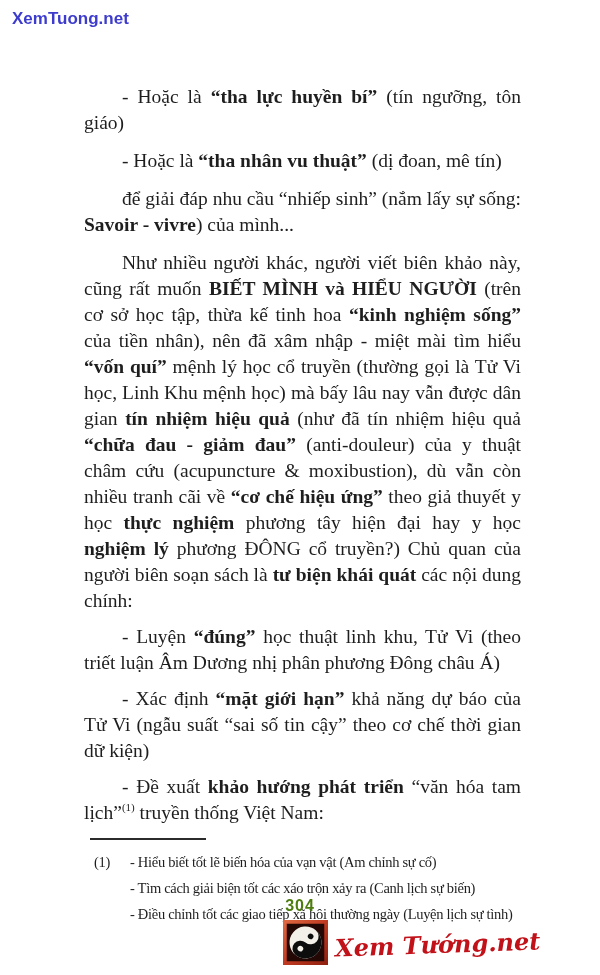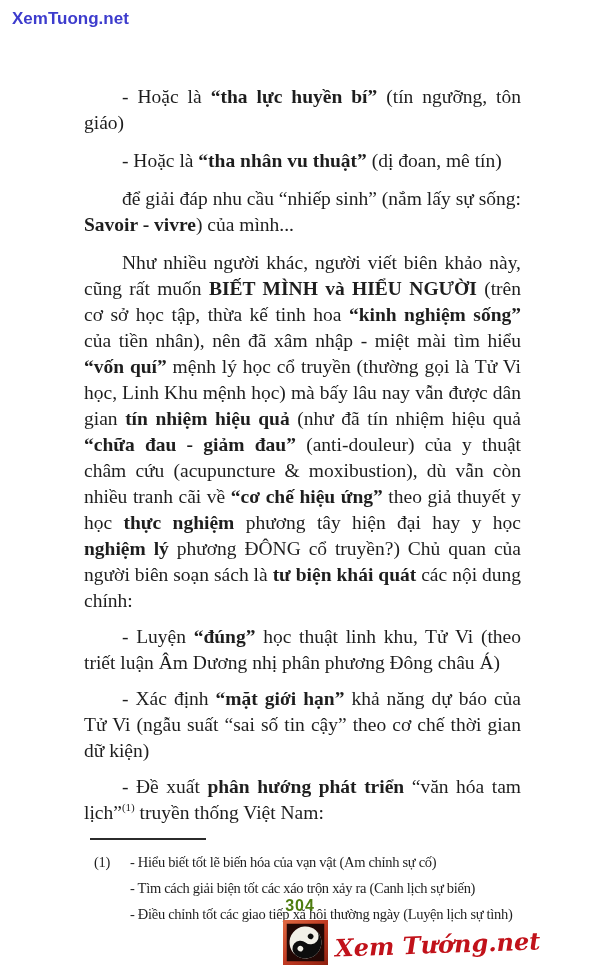--- a/index.html
+++ b/index.html
@@ -106,21 +106,21 @@
 
   <a class="watermark" href="#">XemTuong.net</a>
 
   <div class="textblock">
     <p class="lead"><span>- Hoặc là </span><span class="b">“tha lực huyền bí”</span><span> (tín ngưỡng, tôn giáo)</span></p>
     <p class="lead"><span>- Hoặc là </span><span class="b">“tha nhân vu thuật”</span><span> (dị đoan, mê tín)</span></p>
     <p class="lead"><span>để giải đáp nhu cầu “nhiếp sinh” (nắm lấy sự sống: </span><span class="b">Savoir - vivre</span><span>) của mình...</span></p>
     <p><span>Như nhiều người khác, người viết biên khảo này, cũng rất muốn </span><span class="b">BIẾT MÌNH và HIỂU NGƯỜI</span><span> (trên cơ sở học tập, thừa kế tinh hoa </span><span class="b">“kinh nghiệm sống”</span><span> của tiền nhân), nên đã xâm nhập - miệt mài tìm hiểu </span><span class="b">“vốn quí”</span><span> mệnh lý học cổ truyền (thường gọi là Tử Vi học, Linh Khu mệnh học) mà bấy lâu nay vẫn được dân gian </span><span class="b">tín nhiệm hiệu quả</span><span> (như đã tín nhiệm hiệu quả </span><span class="b">“chữa đau - giảm đau”</span><span> (anti-douleur) của y thuật châm cứu (acupuncture &amp; moxibustion), dù vẫn còn nhiều tranh cãi về </span><span class="b">“cơ chế hiệu ứng”</span><span> theo giả thuyết y học </span><span class="b">thực nghiệm</span><span> phương tây hiện đại hay y học </span><span class="b">nghiệm lý</span><span> phương ĐÔNG cổ truyền?) Chủ quan của người biên soạn sách là </span><span class="b">tư biện khái quát</span><span> các nội dung chính:</span></p>
     <p><span>- Luyện </span><span class="b">“đúng”</span><span> học thuật linh khu, Tử Vi (theo triết luận Âm Dương nhị phân phương Đông châu Á)</span></p>
     <p><span>- Xác định </span><span class="b">“mặt giới hạn”</span><span> khả năng dự báo của Tử Vi (ngẫu suất “sai số tin cậy” theo cơ chế thời gian dữ kiện)</span></p>
-    <p><span>- Đề xuất </span><span class="b">phân hướng phát triển</span><span> “văn hóa tam lịch”</span><sup>(1)</sup><span> truyền thống Việt Nam:</span></p>
+    <p><span>- Đề xuất </span><span class="b">khảo hướng phát triển</span><span> “văn hóa tam lịch”</span><sup>(1)</sup><span> truyền thống Việt Nam:</span></p>
 
     <hr class="fn-sep">
 
     <div class="footnote">
       <div class="fn-line">
         <span class="fn-marker">(1)</span>
         <span>- Hiểu biết tốt lẽ biến hóa của vạn vật (Am chỉnh sự cố)</span>
       </div>
       <div class="fn-line">
         <span class="fn-marker"></span>

